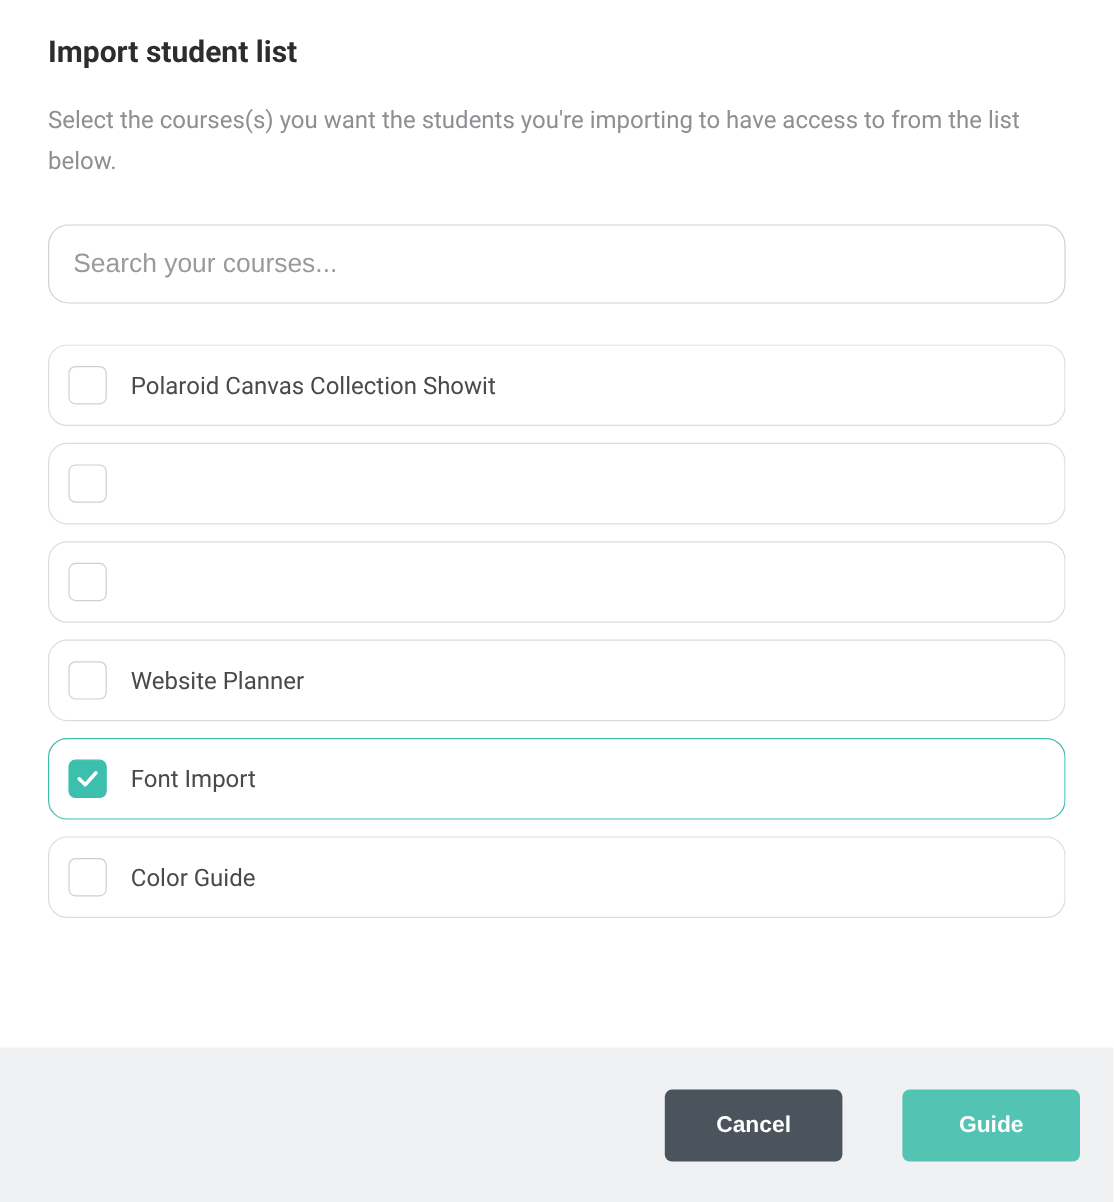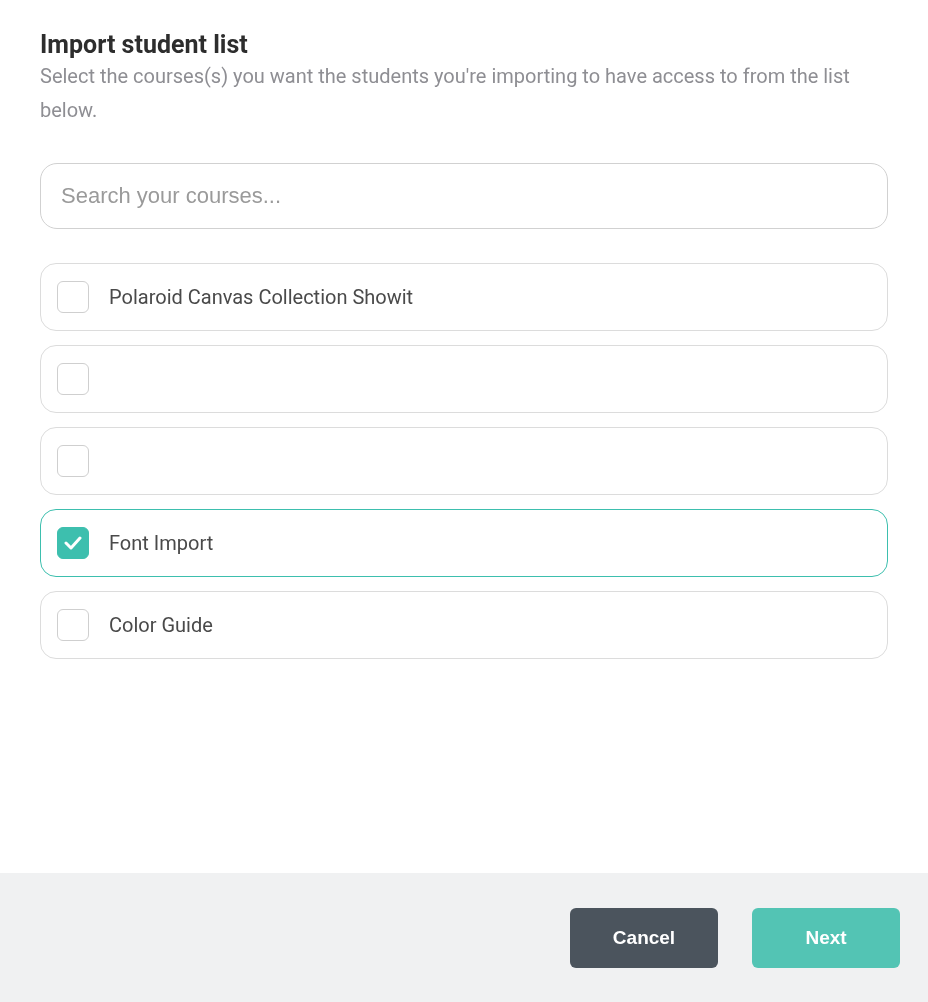--- a/index.html
+++ b/index.html
@@ -15,20 +15,21 @@
       overflow: hidden;
       position: relative;
     }
     .content {
       padding: 30px 40px 0 40px;
     }
     .title {
       font-size: 25px;
       font-weight: 700;
       color: #2d2d2d;
+      margin-bottom: 24px;
     }
     .subtitle {
       font-size: 20px;
       color: #8e8e93;
       line-height: 1.7;
       margin-bottom: 36px;
     }
     .search-input {
       width: 100%;
       height: 66px;
@@ -94,21 +95,21 @@
       position: absolute;
       bottom: 0;
       left: 0;
       right: 0;
       height: 129px;
       background: #f0f1f2;
       display: flex;
       align-items: center;
       justify-content: flex-end;
       padding: 0 28px;
-      gap: 34px;
+      gap: 50px;
     }
     .btn {
       height: 60px;
       border-radius: 6px;
       font-size: 19px;
       font-weight: 600;
       border: none;
       cursor: pointer;
       padding: 0 36px;
     }
@@ -134,31 +135,35 @@
       <div class="course-item">
         <div class="checkbox"></div>
         <span class="course-label">Polaroid Canvas Collection Showit</span>
       </div>
       <div class="course-item">
         <div class="checkbox"></div>
       </div>
       <div class="course-item">
         <div class="checkbox"></div>
       </div>
+      <div class="course-item">
+        <div class="checkbox"></div>
+        <span class="course-label">Website Planner</span>
+      </div>
       <div class="course-item checked">
         <div class="checkbox">
           <svg width="18" height="14" viewBox="0 0 18 14" fill="none">
             <path d="M2 7 L7 12 L16 2" stroke="#ffffff" stroke-width="3" stroke-linecap="round" stroke-linejoin="round"></path>
           </svg>
         </div>
         <span class="course-label">Font Import</span>
       </div>
       <div class="course-item">
         <div class="checkbox"></div>
         <span class="course-label">Color Guide</span>
       </div>
     </div>
 </div>
 
 <div class="footer">
   <button class="btn btn-cancel">Cancel</button>
-  <button class="btn btn-next">Next</button>
+  <button class="btn btn-next">Guide</button>
 </div>
 
 </body></html>

